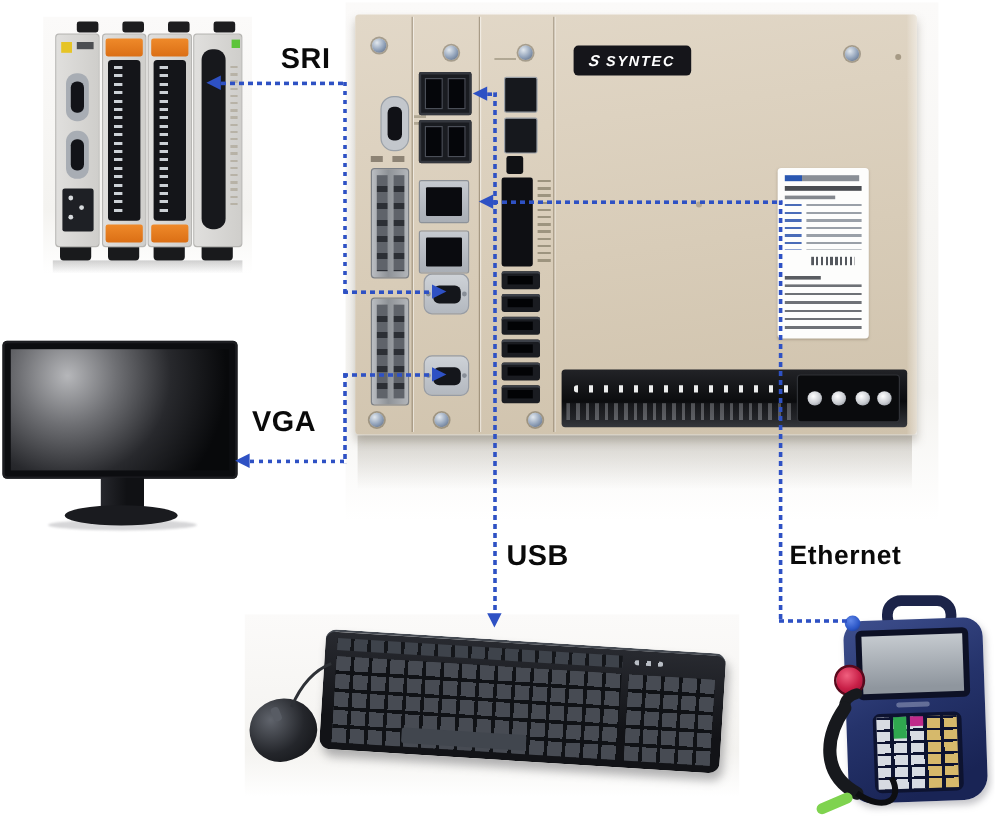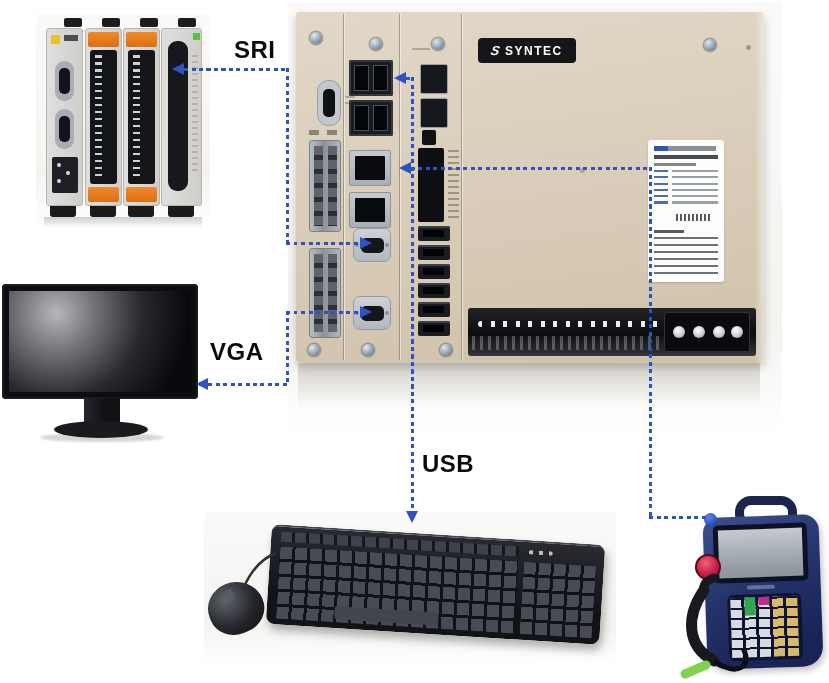--- a/index.html
+++ b/index.html
@@ -46,21 +46,21 @@
   .dsub b{position:absolute;top:14px;width:4px;height:4px;border-radius:50%;background:#888e97;}
   .rj45{width:28px;height:30px;background:#16181d;border:1px solid #9aa0a7;border-radius:2px;}
   .p6{left:122px;width:32px;height:15px;background:#1a1c21;border-radius:2px;box-shadow:inset 0 2px 0 #3d4149;}
   .p6 i{position:absolute;left:5px;top:4px;width:21px;height:7px;background:#020305;}
   .tinytxt{background:repeating-linear-gradient(180deg,#9d947f 0 2px,transparent 2px 6px);}
 
   #logo{left:182px;top:26px;width:98px;height:25px;background:#15151a;border-radius:4px;
         color:#fff;display:flex;align-items:center;justify-content:center;gap:5px;z-index:3;position:absolute;}
   #logo span{position:static;font-weight:700;}
   #logo .mark{font-style:italic;transform:skewX(-12deg);font-size:13px;}
-  #logo .word{font-size:12px;letter-spacing:1.5px;}
+  #logo .word{font-size:12px;letter-spacing:1.5px;font-style:italic;}
 
   #speclabel{left:352px;top:128px;width:76px;height:142px;background:#fdfdfc;border-radius:3px;
         box-shadow:0 1px 2px rgba(120,110,90,.4);}
   .spec-line{left:6px;}
 
   #tstrip{left:172px;top:296px;width:288px;height:48px;border-radius:3px;
         background:linear-gradient(180deg,#222327 0%,#0b0c0e 55%,#35373c 100%);}
   #tstrip .dots{left:10px;top:13px;width:182px;height:6px;
         background:repeating-linear-gradient(90deg,#eceded 0 4px,transparent 4px 12.5px);border-radius:3px;}
   #tstrip .mess{left:4px;top:28px;width:192px;height:14px;opacity:.55;
@@ -341,14 +341,15 @@
   <div class="arr left" style="left:394px;top:72px;"></div>
   <div class="dash-h" style="left:406px;top:77px;width:8px;"></div>
   <div class="dash-v" style="left:411px;top:77px;height:434px;"></div>
   <div class="arr down" style="left:406px;top:511px;"></div>
   <div class="lbl" style="left:422px;top:450px;">USB</div>
 
   <div class="arr left" style="left:399px;top:162px;"></div>
   <div class="dash-h" style="left:411px;top:167px;width:241px;"></div>
   <div class="dash-v" style="left:649px;top:167px;height:352px;"></div>
   <div class="dash-h" style="left:649px;top:516px;width:57px;"></div>
+  <div class="lbl" style="left:658px;top:450px;font-size:22px;">Ethernet</div>
 
 </div>
 
 </body></html>

